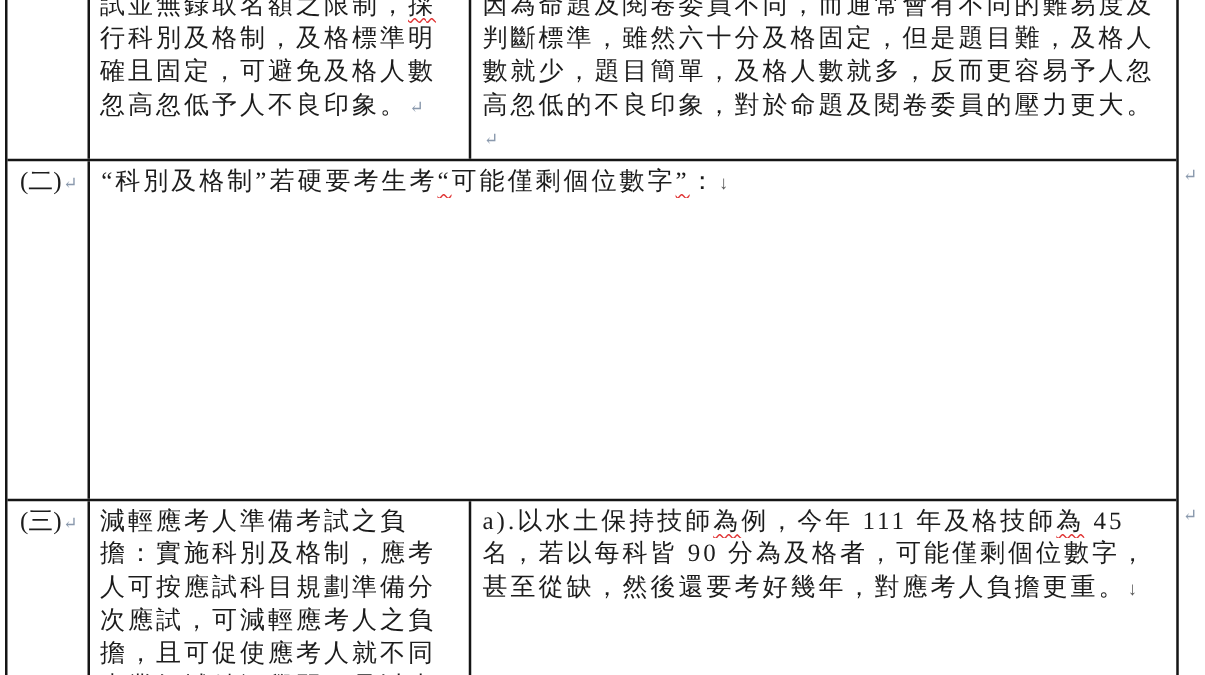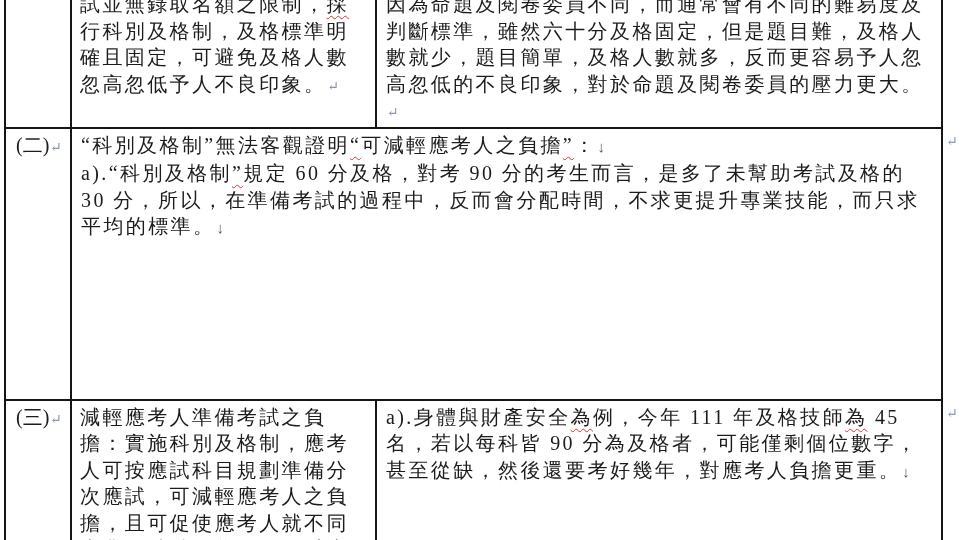--- a/index.html
+++ b/index.html
@@ -41,29 +41,28 @@
         <div class="c-left">
           <p class="para"><span>試並無錄取名額之限制，</span><span class="wavy-red">採</span><span>行科別及格制，及格標準明確且固定，可避免及格人數忽高忽低予人不良印象。</span><span class="mark-end">↵</span></p>
         </div>
         <div class="c-right">
           <p class="para"><span>因為命題及閱卷委員不同，而通常會有不同的難易度及判斷標準，雖然六十分及格固定，但是題目難，及格人數就少，題目簡單，及格人數就多，反而更容易予人忽高忽低的不良印象，對於命題及閱卷委員的壓力更大。</span><span class="mark-end">↵</span></p>
         </div>
       </div>
       <div class="t-row row2">
         <div class="c-label"><span>(二)</span><span class="mark-end">↵</span></div>
         <div class="c-right">
-          <p class="para"><span>“科別及格制”無法客觀證明</span><span class="wavy-red">“</span><span>可減輕應考人之負擔</span><span class="wavy-red">”</span><span>：</span><span class="mark-br">↓</span></p>
-          <p class="para"><span>a).“科別及格制</span><span class="wavy-red">”</span><span>規定 60 分及格，對考 90 分的考生而言，是多了未幫助考試及格的 30 分，所以，在準備考試的過程中，反而會分配時間，不求更提升專業技能，而只求平均的標準。</span><span class="mark-br">↓</span></p>
+          <p class="para"><span>“科別及格制”若硬要考生考</span><span class="wavy-red">“</span><span>可能僅剩個位數字</span><span class="wavy-red">”</span><span>：</span><span class="mark-br">↓</span></p>
         </div>
         <span class="row-end-mark">↵</span>
       </div>
       <div class="t-row row3">
         <div class="c-label"><span>(三)</span><span class="mark-end">↵</span></div>
         <div class="c-left">
           <p class="para"><span>減輕應考人準備考試之負擔：實施科別及格制，應考人可按應試科目規劃準備分次應試，可減輕應考人之負擔，且可促使應考人就不同專業領域精深學習，是以先</span></p>
         </div>
         <div class="c-right">
-          <p class="para"><span>a).身體與財產安全</span><span class="wavy-red">為</span><span>例，今年 111 年及格技師</span><span class="wavy-red">為</span><span> 45 名，若以每科皆 90 分為及格者，可能僅剩個位數字，甚至從缺，然後還要考好幾年，對應考人負擔更重。</span><span class="mark-br">↓</span></p>
+          <p class="para"><span>a).以水土保持技師</span><span class="wavy-red">為</span><span>例，今年 111 年及格技師</span><span class="wavy-red">為</span><span> 45 名，若以每科皆 90 分為及格者，可能僅剩個位數字，甚至從缺，然後還要考好幾年，對應考人負擔更重。</span><span class="mark-br">↓</span></p>
         </div>
         <span class="row-end-mark">↵</span>
       </div>
     </div>
 </div>
 
 </body></html>

